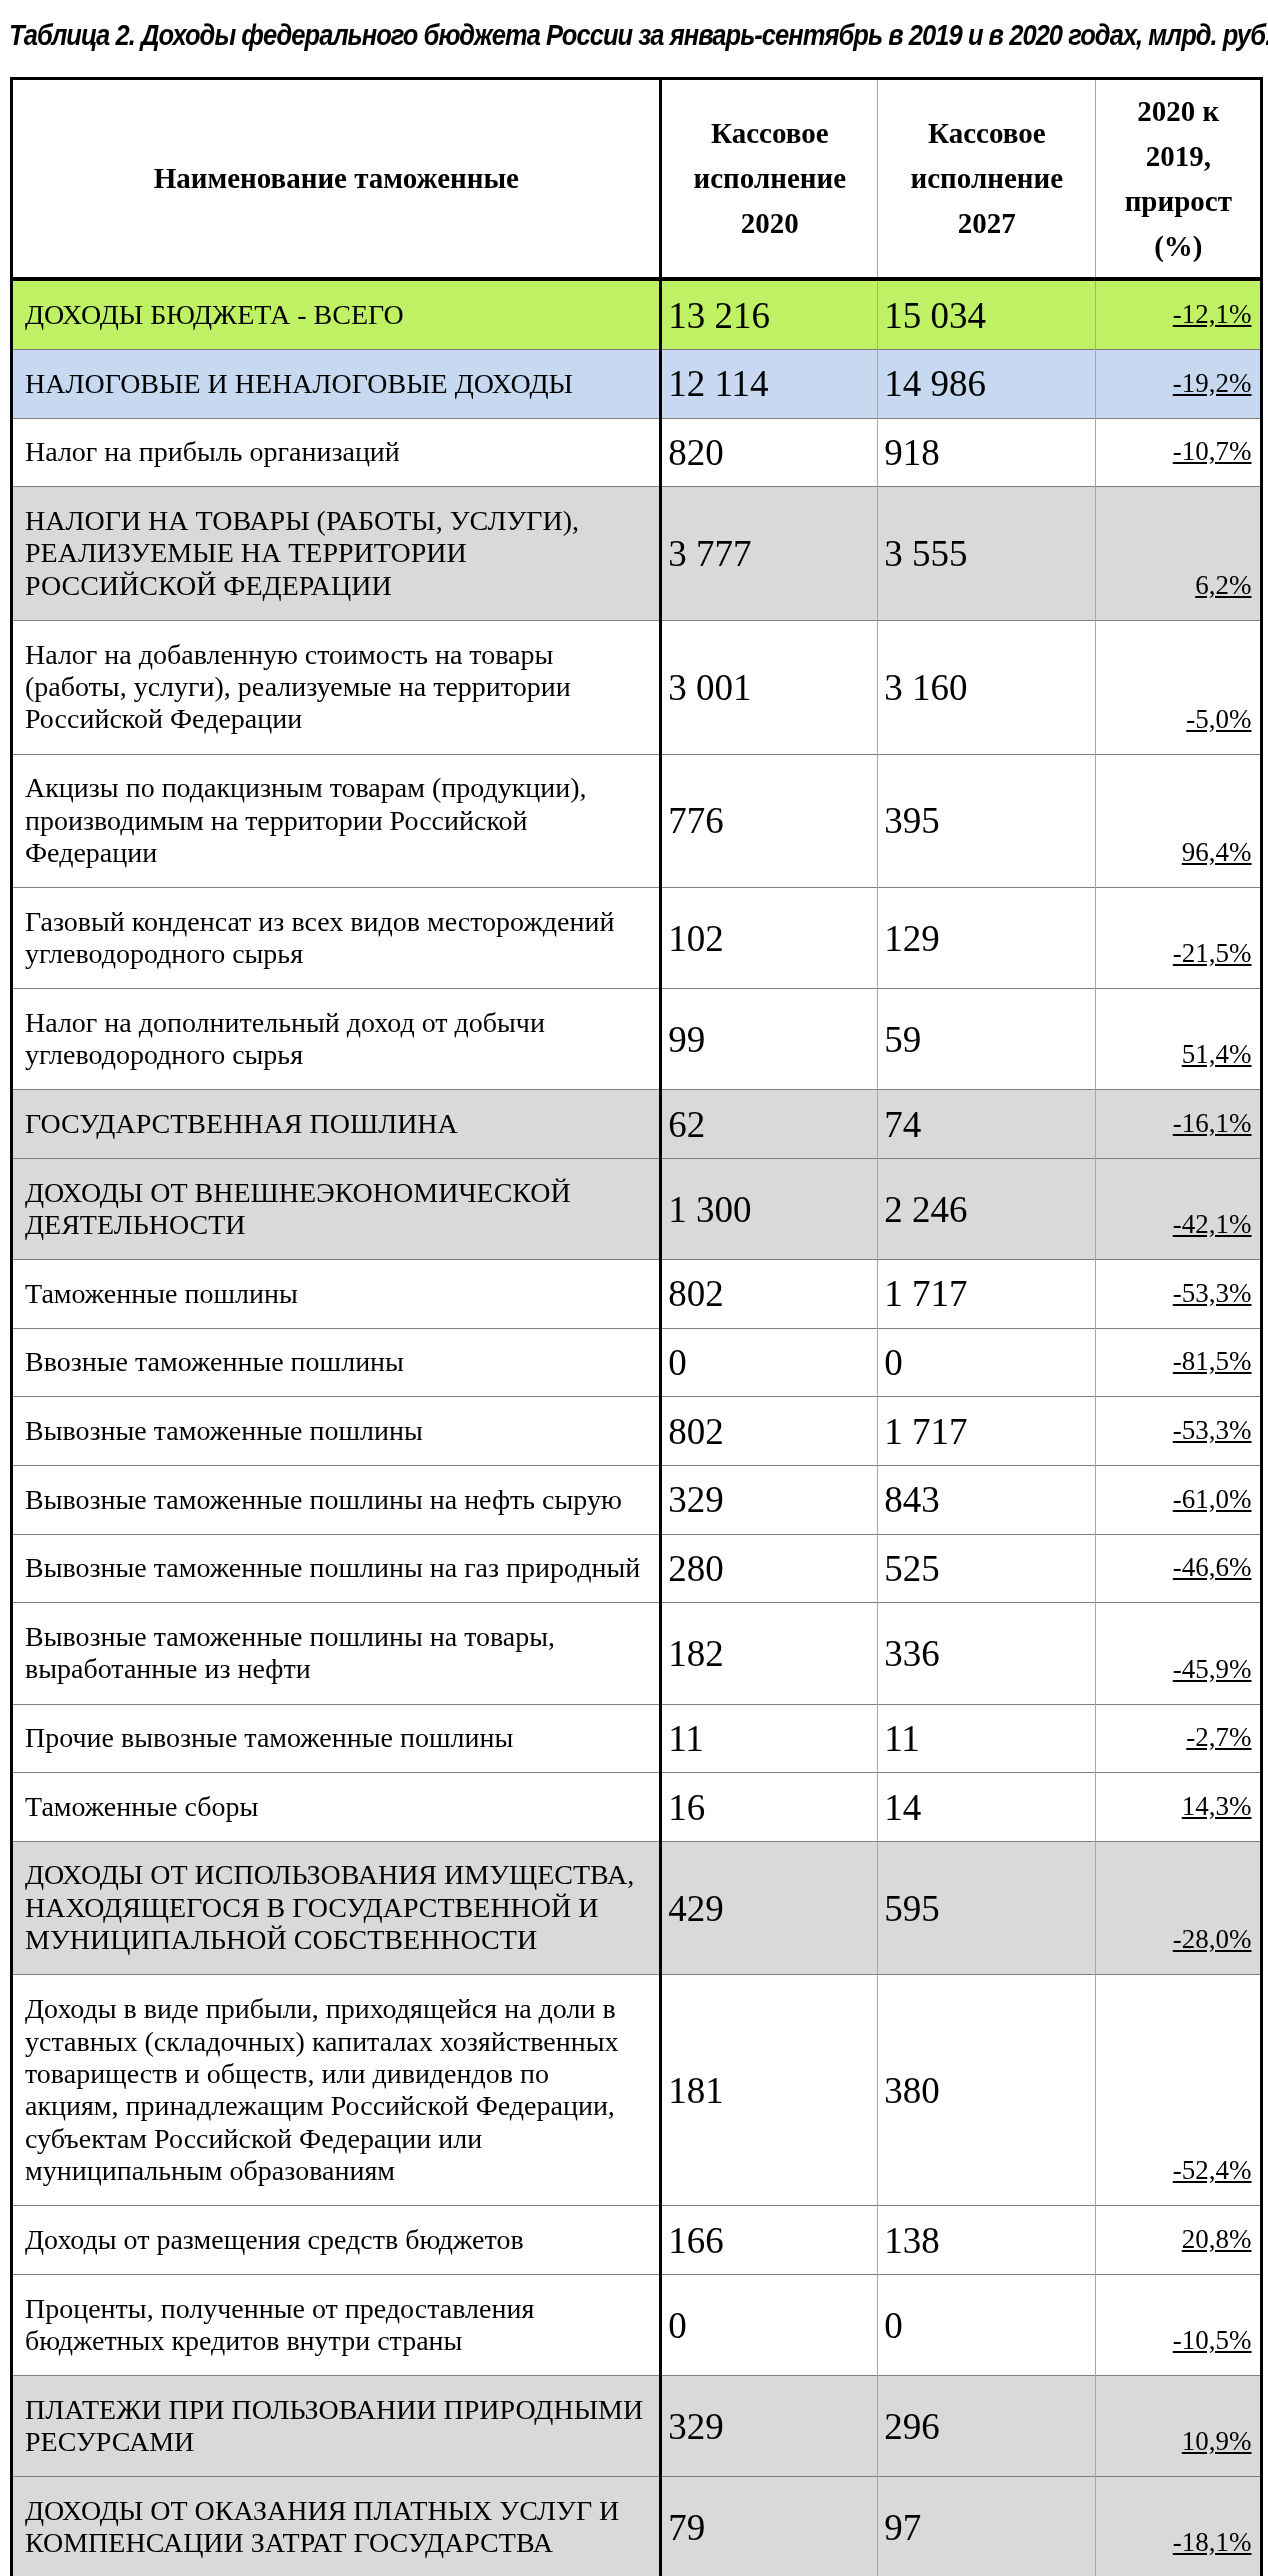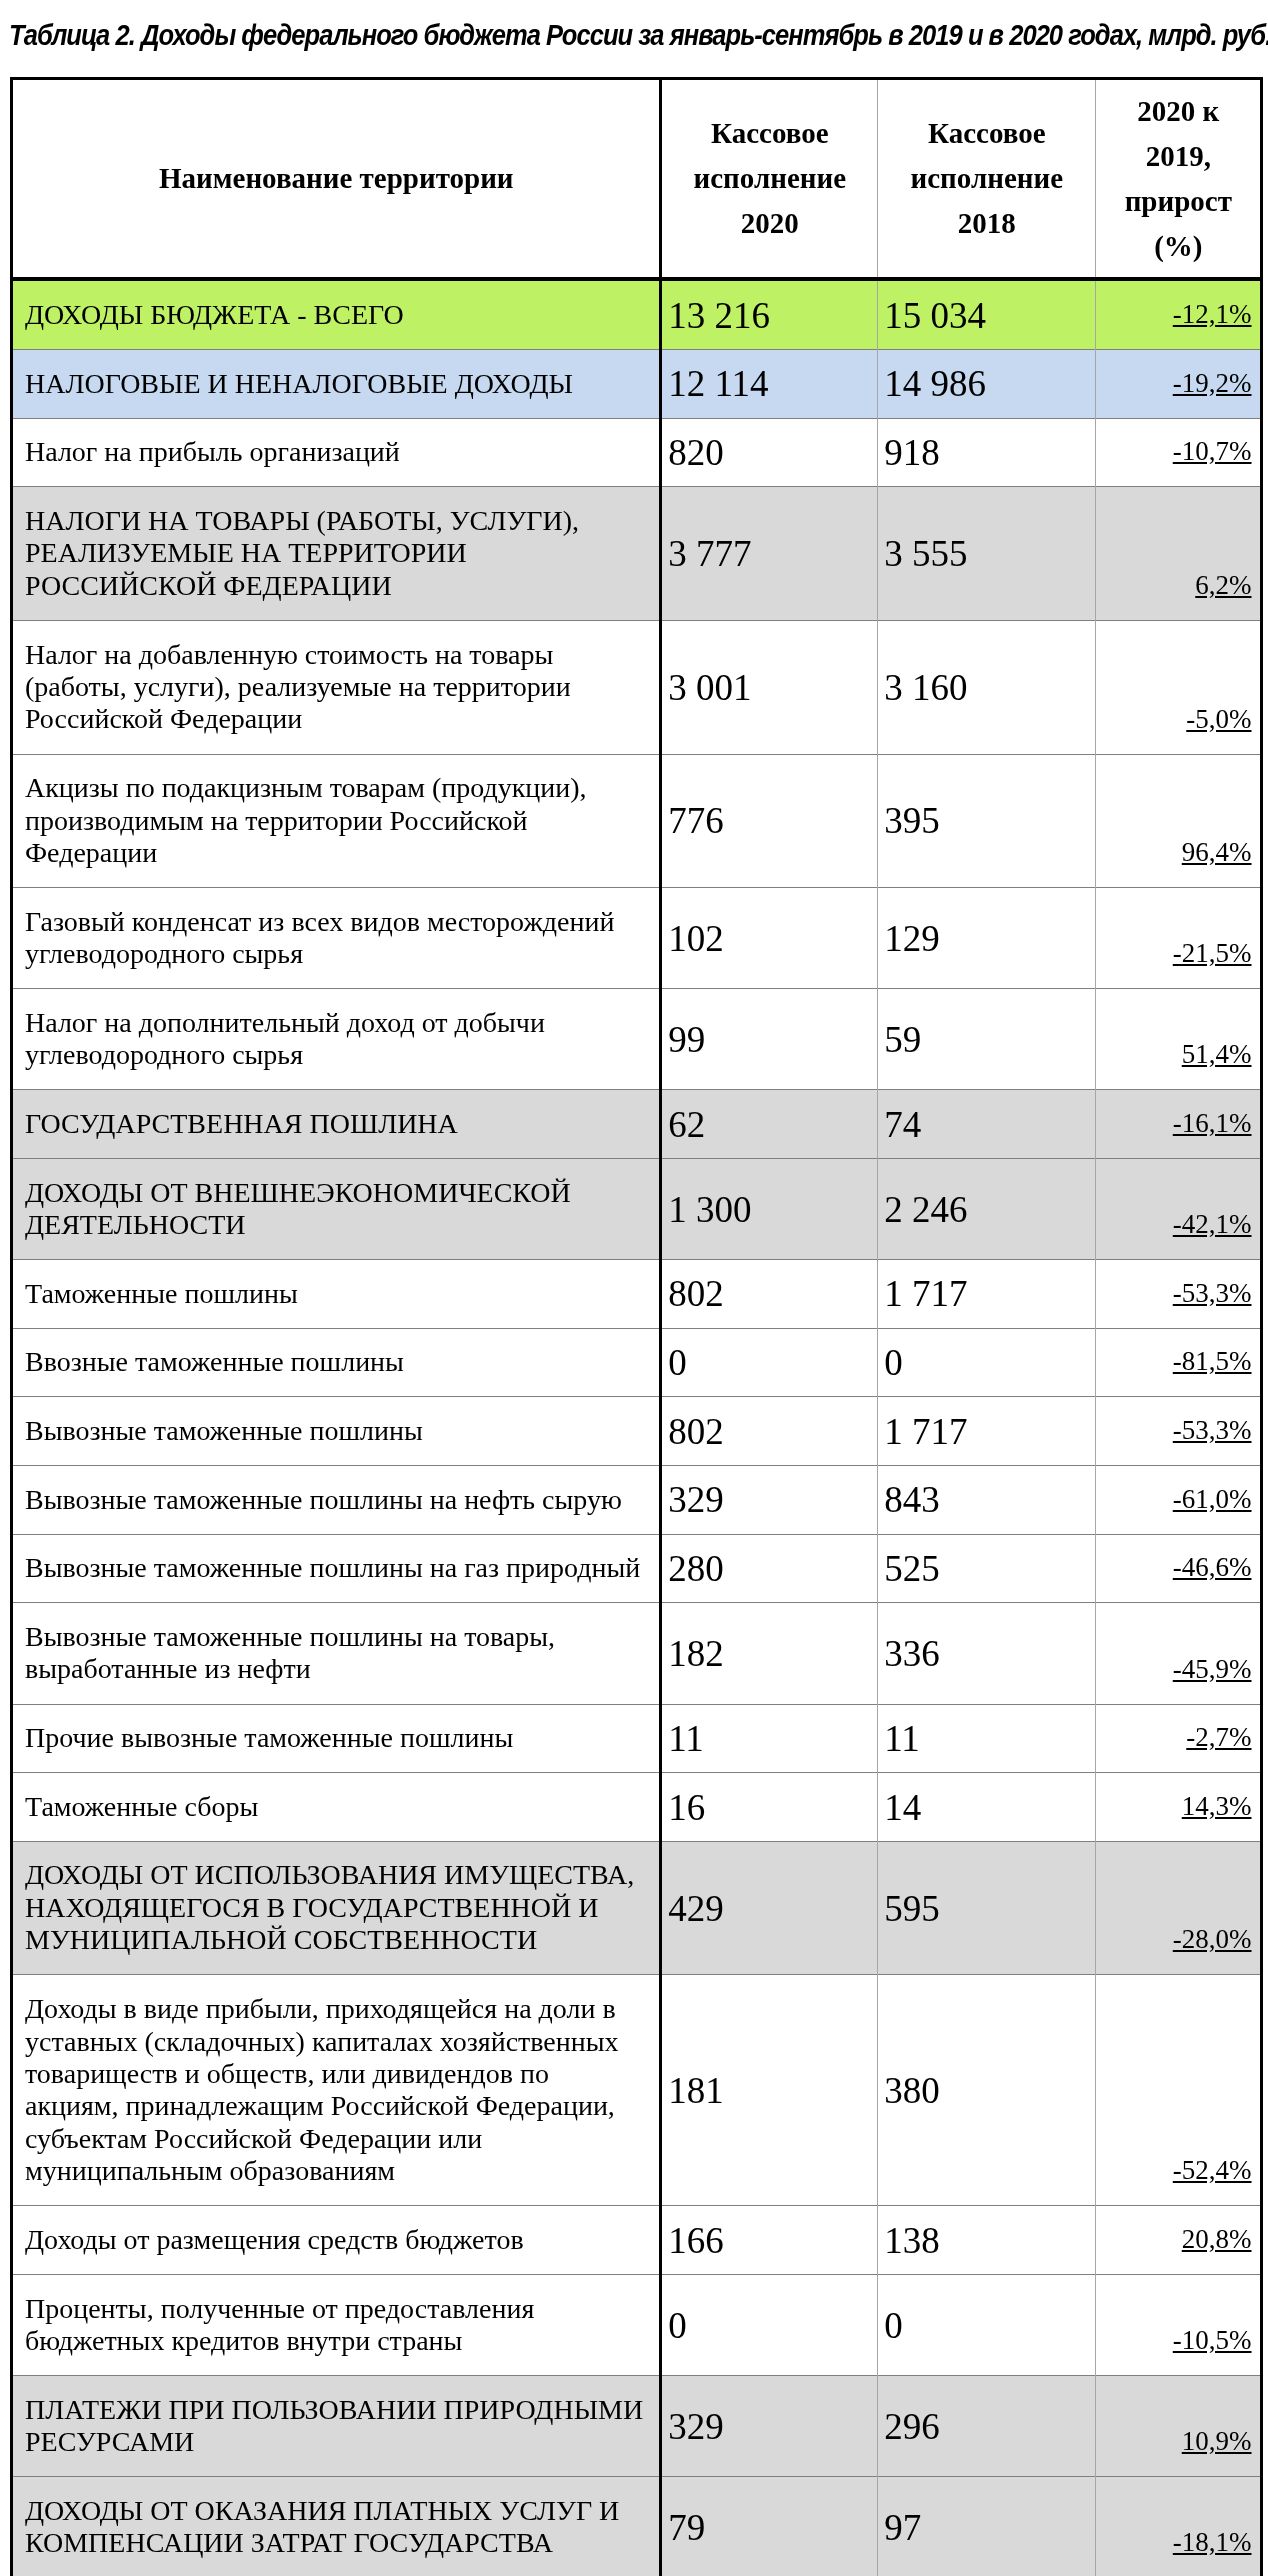--- a/index.html
+++ b/index.html
@@ -80,23 +80,23 @@
 
 <table class="budget">
   <colgroup>
     <col class="c-name">
       <col class="c-2020">
       <col class="c-2019">
       <col class="c-pct">
   </colgroup>
   <thead>
     <tr>
-      <th>Наименование территории</th>
+      <th>Наименование таможенные</th>
       <th class="mid">Кассовое исполнение 2020</th>
-      <th class="mid">Кассовое исполнение 2018</th>
+      <th class="mid">Кассовое исполнение 2027</th>
       <th>2020 к 2019, прирост (%)</th>
     </tr>
   </thead>
   <tbody>
     <tr class="bg-bluelight">
       <td class="name">ДОХОДЫ БЮДЖЕТА - ВСЕГО</td>
       <td class="num mid">13 216</td>
       <td class="num mid">15 034</td>
       <td class="pct">-12,1%</td>
     </tr>

